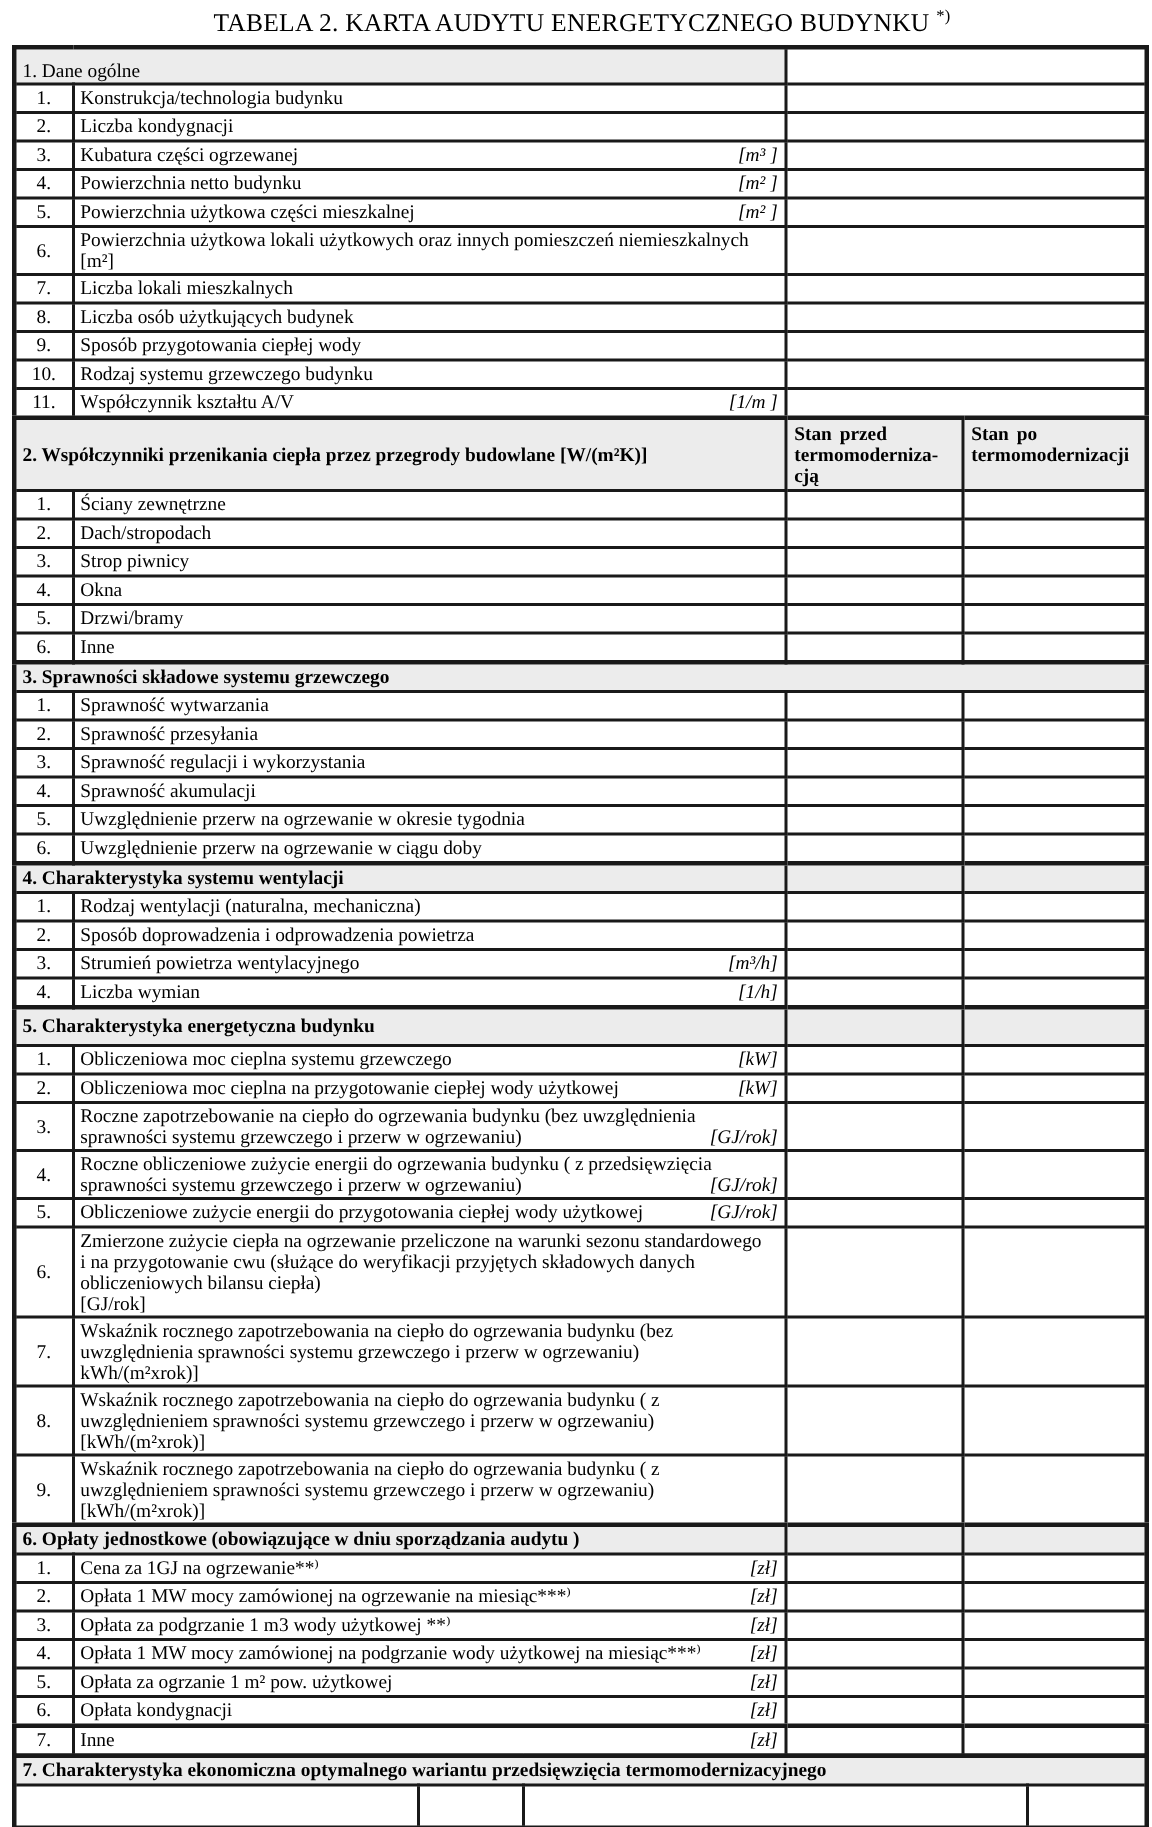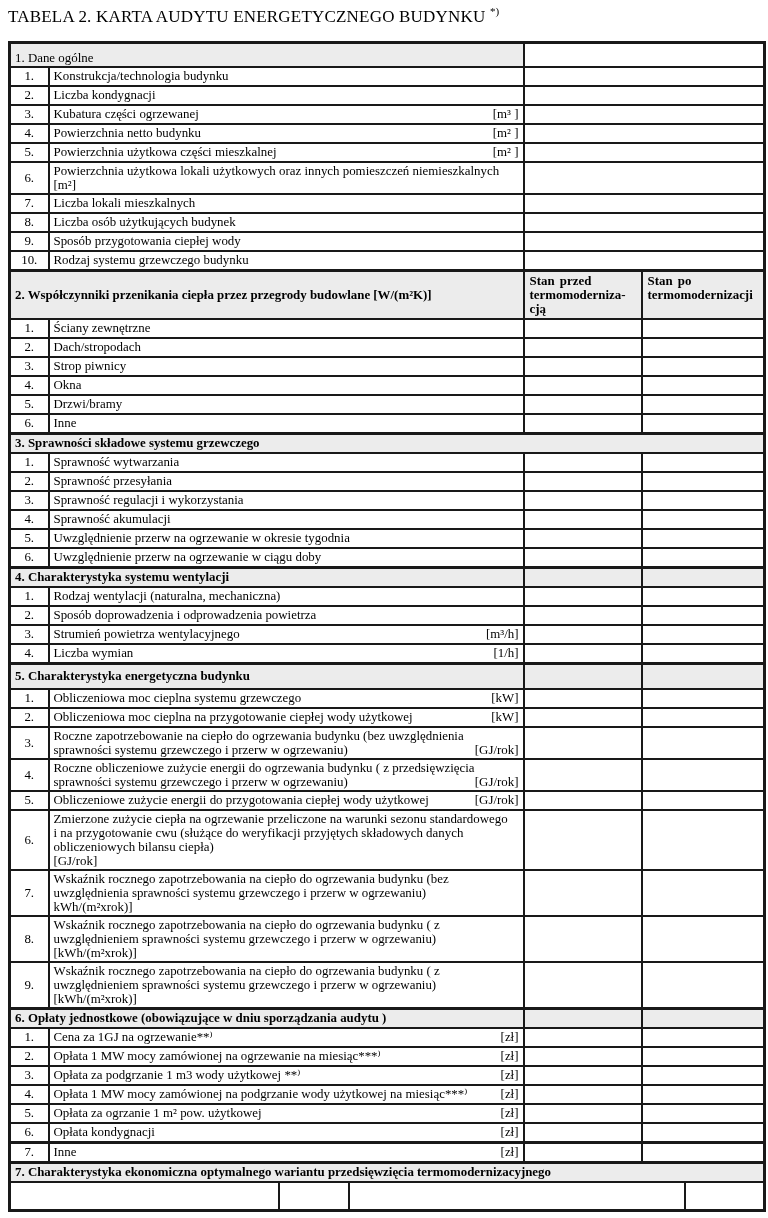--- a/index.html
+++ b/index.html
@@ -2,38 +2,38 @@
 <html><head>
 <meta charset="utf-8">
 <style>
   html,body{margin:0;padding:0;}
   body{
     width:768px;height:1218px;background:#ffffff;color:#000;
     font-family:"Liberation Serif","DejaVu Serif",serif;
     overflow:hidden;
   }
   .doc-title{
-    margin:5px 0 14px 8px;
-    font-size:17px;letter-spacing:.2px;white-space:nowrap;
+    margin:5px 0 4px 8px;
+    font-size:17px;letter-spacing:.2px;white-space:nowrap;text-align:center;
   }
   .doc-title sup{font-size:11px;vertical-align:super;}
   .sheet{margin-left:8px;width:755px;}
   table{
     border-collapse:collapse;table-layout:fixed;width:755px;
     border:3px solid #191919;
   }
   td{
     border:2px solid #191919;
     font-size:12.9px;line-height:14px;
     padding:1px 4px;vertical-align:middle;
     height:15px;overflow:hidden;
   }
   td.num{text-align:center;padding:1px 0;}
   td.lab .t{white-space:pre-line;}
-  .unit{float:right;padding-left:4px;white-space:pre;}
+  .unit{float:right;padding-left:4px;white-space:pre;font-style:italic;}
   td.g{background:#ececec;}
   tr.bold td{font-weight:bold;}
   tr.thick td{border-top:3px solid #191919;}
   tr.h1 td{height:20px;vertical-align:bottom;margin-top:10px;}
   td.colhead{
     vertical-align:top;font-weight:bold;
     padding:2px 3px 2px 5px;word-spacing:2px;
   }
   tr.h5 td{height:21px;}
   table.s7{margin-top:-3px;}
@@ -104,20 +104,25 @@
           <td class="val" colspan="2"></td>
         </tr>
         <tr>
           <td class="num">9.</td>
           <td class="lab"><span class="t">Sposób przygotowania ciepłej wody</span></td>
           <td class="val" colspan="2"></td>
         </tr>
         <tr>
           <td class="num">10.</td>
           <td class="lab"><span class="t">Rodzaj systemu grzewczego budynku</span></td>
+          <td class="val" colspan="2"></td>
+        </tr>
+        <tr>
+          <td class="num">11.</td>
+          <td class="lab"><span class="t">Współczynnik kształtu A/V</span><span class="unit">[1/m ]</span></td>
           <td class="val" colspan="2"></td>
         </tr>
 
         <tr class="bold thick">
           <td class="lab g" colspan="2"><span class="t">2. Współczynniki przenikania ciepła przez przegrody budowlane  [W/(m²K)]</span></td>
           <td class="colhead g">Stan przed termomoderniza-cją</td>
           <td class="colhead g">Stan po termomodernizacji</td>
         </tr>
         <tr>
           <td class="num">1.</td>

